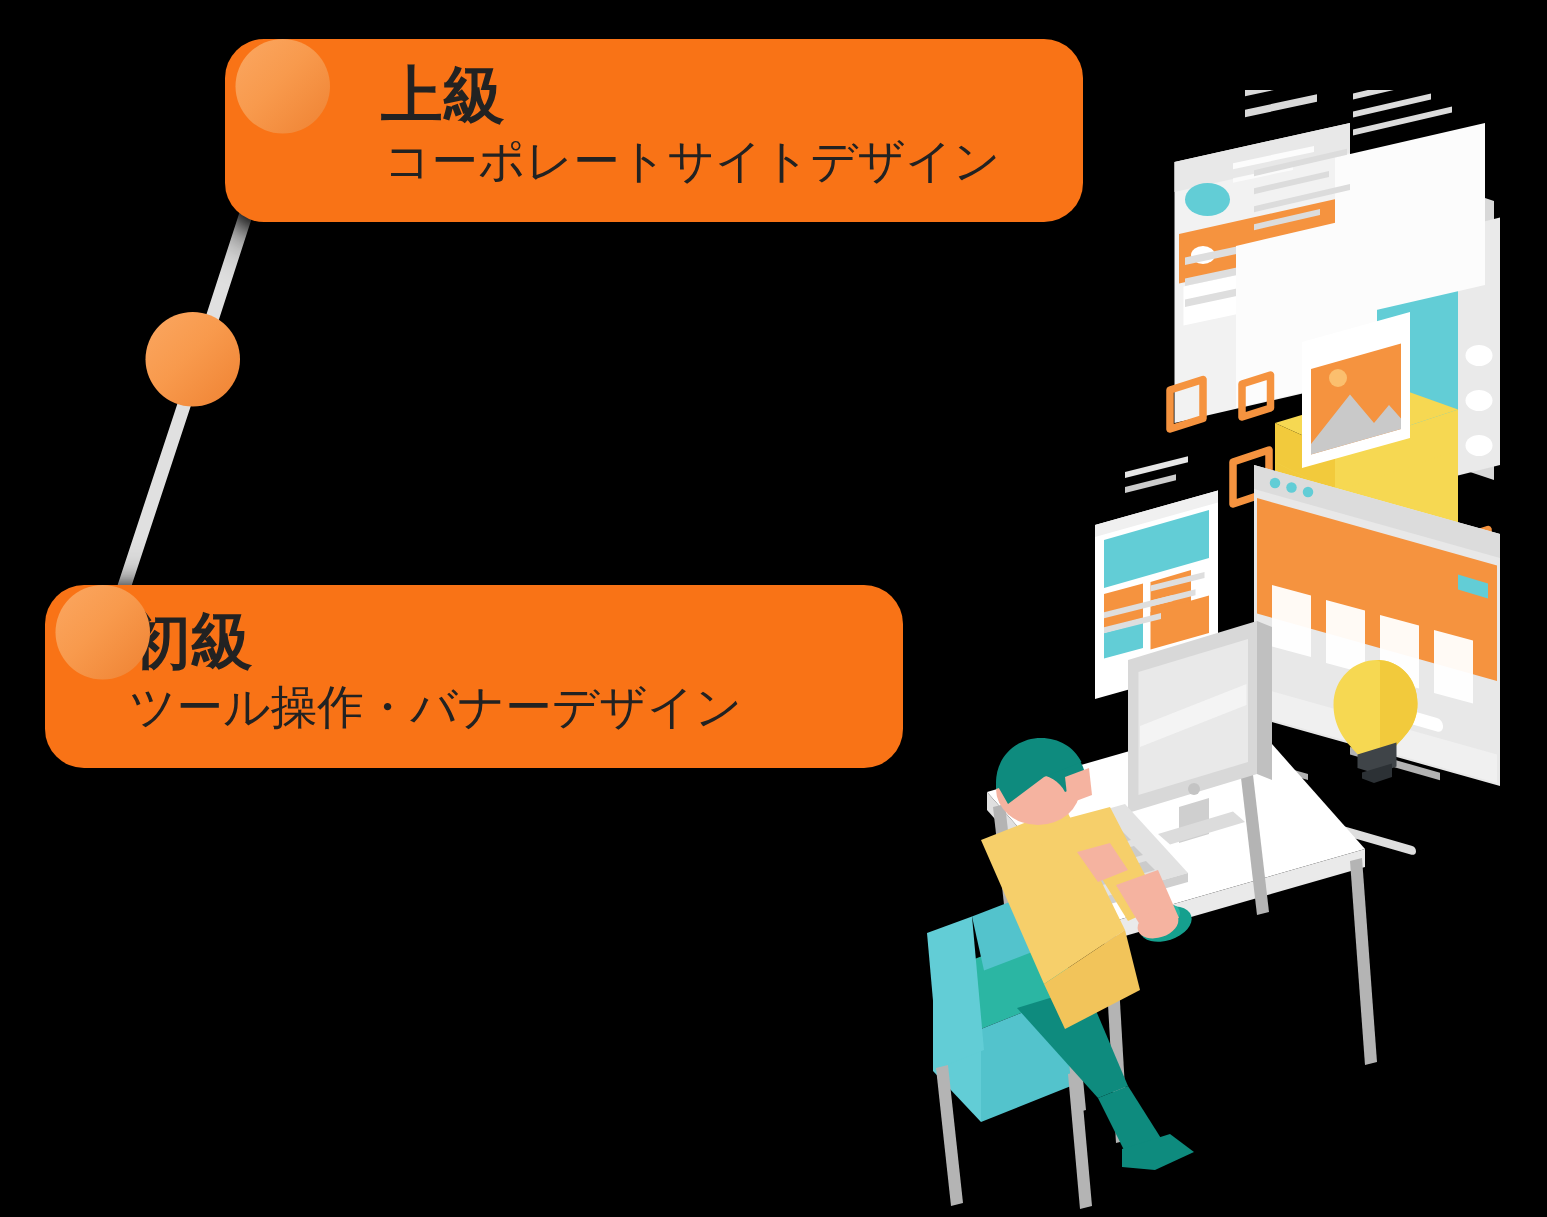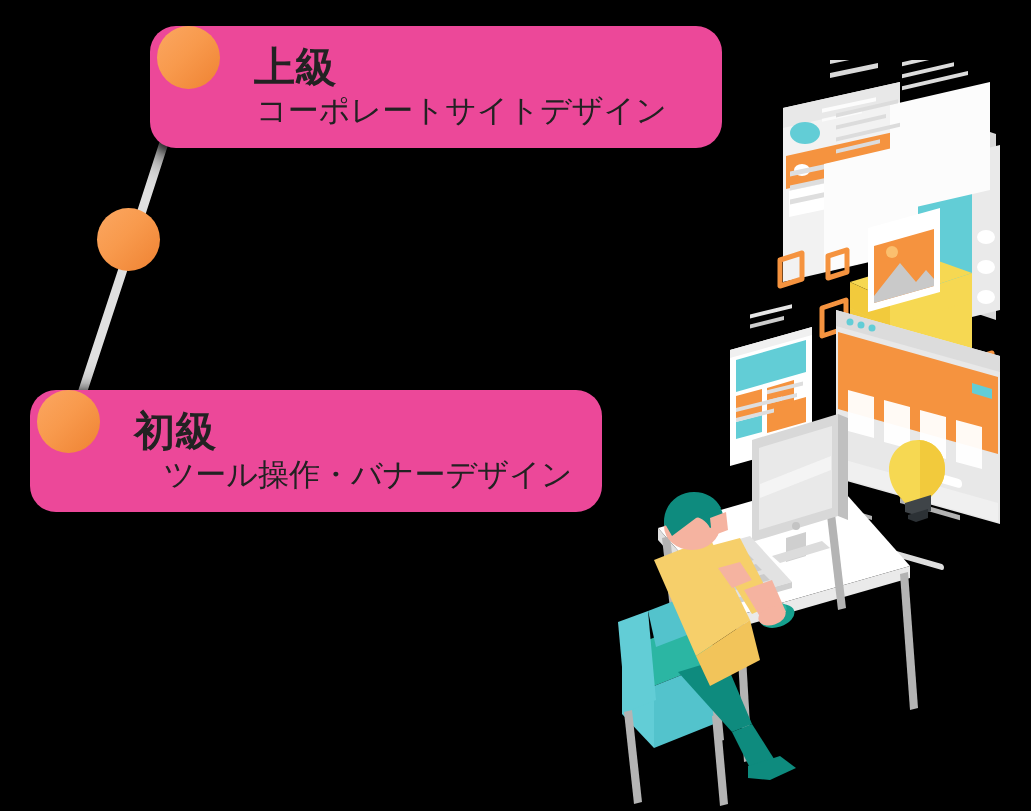--- a/index.html
+++ b/index.html
@@ -26,25 +26,26 @@
   .connector-layer {
     position: absolute;
     left: 0; top: 0;
     width: 1031px; height: 811px;
     pointer-events: none;
   }
 
   
   .level-card {
     position: absolute;
-    background: #ec4899;
+    background: #f97316;
     border-radius: 26px;
     box-sizing: border-box;
     box-shadow: 0 10px 34px rgba(0,0,0,0.95),
                 0 3px 14px rgba(0,0,0,0.9);
+    font-family: Liberation Mono, monospace;
   }
   .card-text {
     position: absolute;
     left: 0; top: 0;
     width: 100%; height: 100%;
     box-sizing: border-box;
     display: flex;
     flex-direction: column;
     justify-content: center;
   }
@@ -77,23 +78,23 @@
   }
   #card-intermediate .card-text { padding-left: 104px; }
   #card-intermediate .card-title { font-size: 41px; margin-bottom: 2px; }
   #card-intermediate .card-sub   { font-size: 31px; margin-left: 0px; }
 
   
   #card-beginner {
     left: 30px; top: 390px;
     width: 572px; height: 122px;
   }
-  #card-beginner .card-text { padding-left: 104px; }
+  #card-beginner .card-text { padding-left: 56px; }
   #card-beginner .card-title { font-size: 41px; margin-bottom: 2px; }
-  #card-beginner .card-sub   { font-size: 31px; margin-left: 0px; text-align: center; }
+  #card-beginner .card-sub   { font-size: 31px; margin-left: 0px; }
 
   
   .level-dot {
     position: absolute;
     width: 63px; height: 63px;
     border-radius: 50%;
     background: linear-gradient(135deg, #fba761 0%, #f89a4d 45%, #ef8232 100%);
   }
   #dot-advanced     { left: 157px; top: 26px; }
   #dot-intermediate { left: 97px;  top: 208px; }

